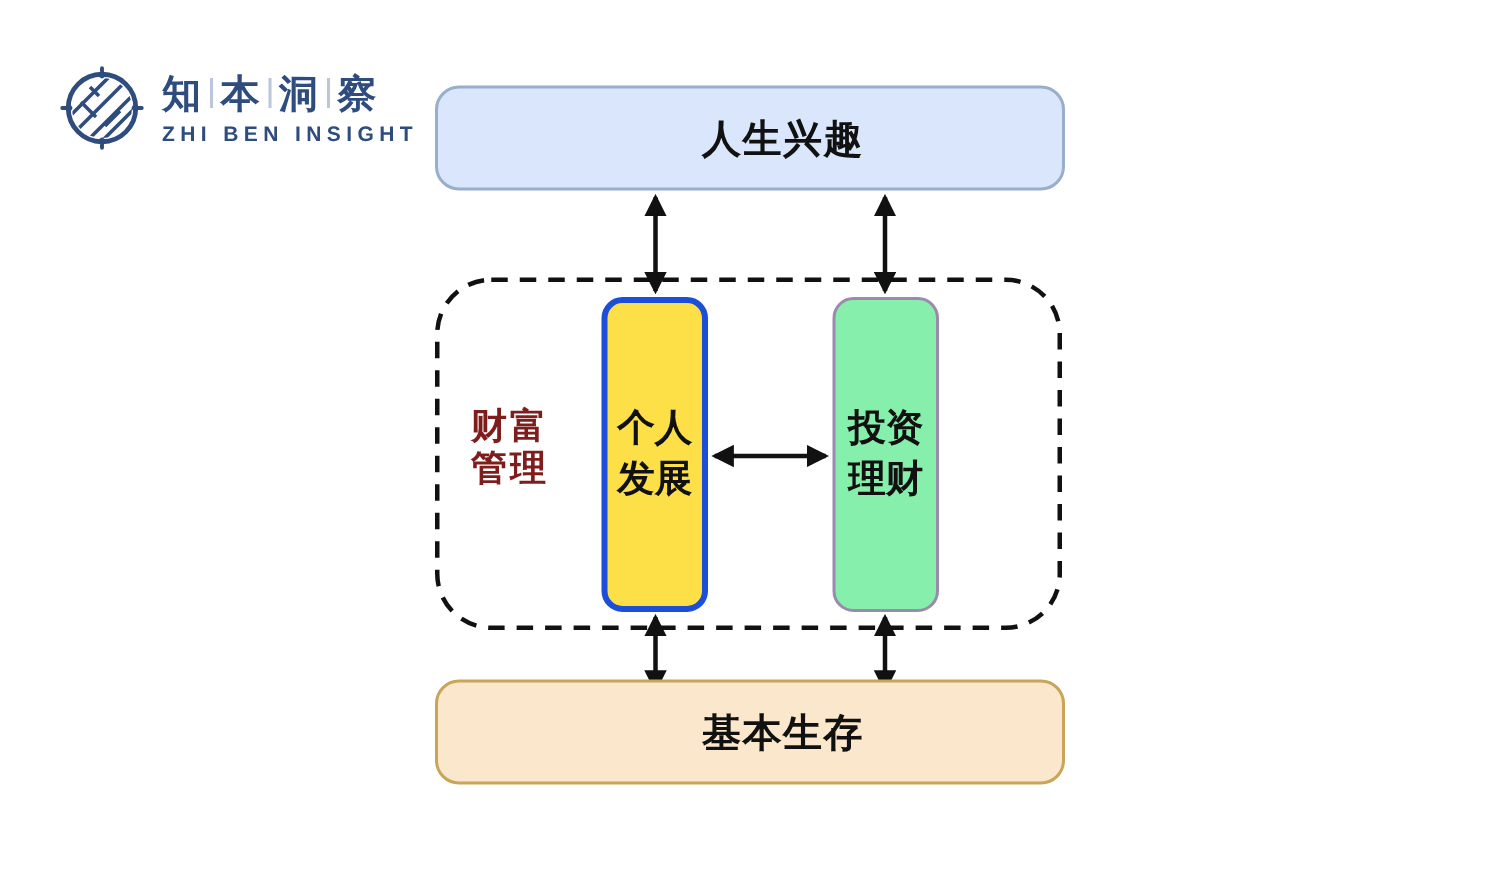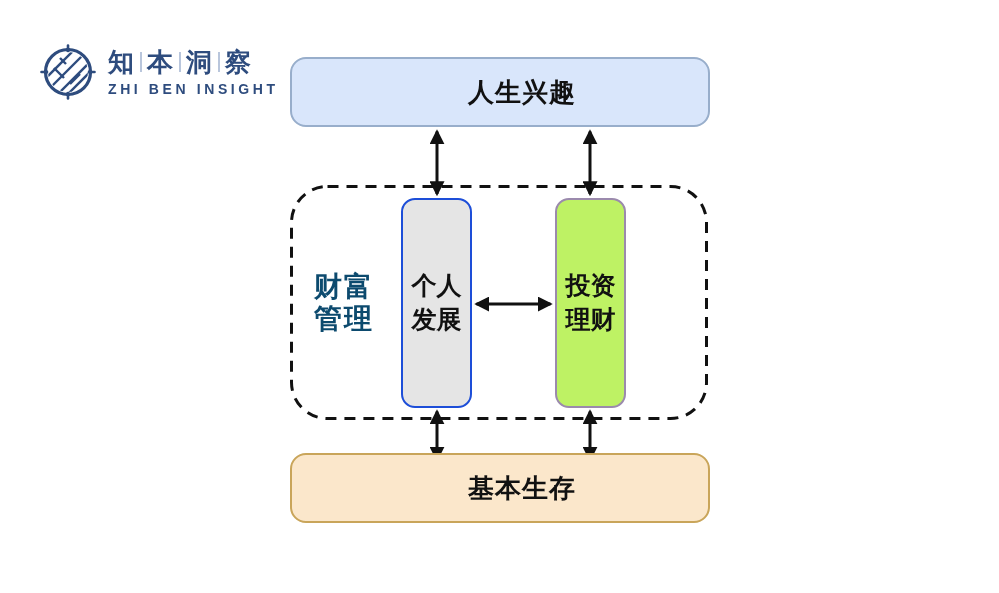--- a/index.html
+++ b/index.html
@@ -86,38 +86,38 @@
     justify-content: center;
     text-align: center;
     font-size: 25px;
     font-weight: bold;
     color: #111111;
     line-height: 1.35;
   }
   .pillar span { display: block; width: 2.1em; word-break: break-all; }
   .pillar-left {
     left: 401px;
-    background: #e5e5e5;
-    border: 2px solid #1d4ed8;
+    background: #fde047;
+    border: 4px solid #1d4ed8;
   }
   .pillar-right {
     left: 555px;
-    background: #bef264;
+    background: #86efac;
     border: 2px solid #9b8aad;
     align-items: center;
   }
 
   .wealth-label {
     position: absolute;
     left: 314px;
     top: 271px;
     width: 62px;
-    font-size: 28px;
-    font-weight: bold;
-    color: #0c4a6e;
+    font-size: 24px;
+    font-weight: bold;
+    color: #7f1d1d;
     line-height: 1.15;
     letter-spacing: 2px;
     word-break: break-all;
     text-align: left;
   }
 
   .overlay {
     position: absolute;
     left: 0; top: 0;
     width: 999px; height: 593px;

